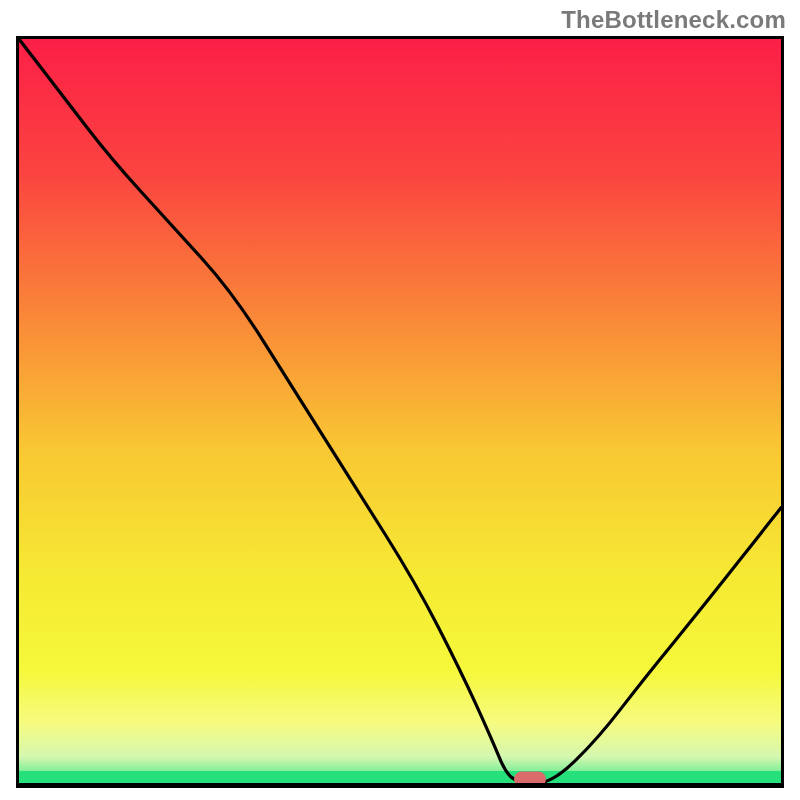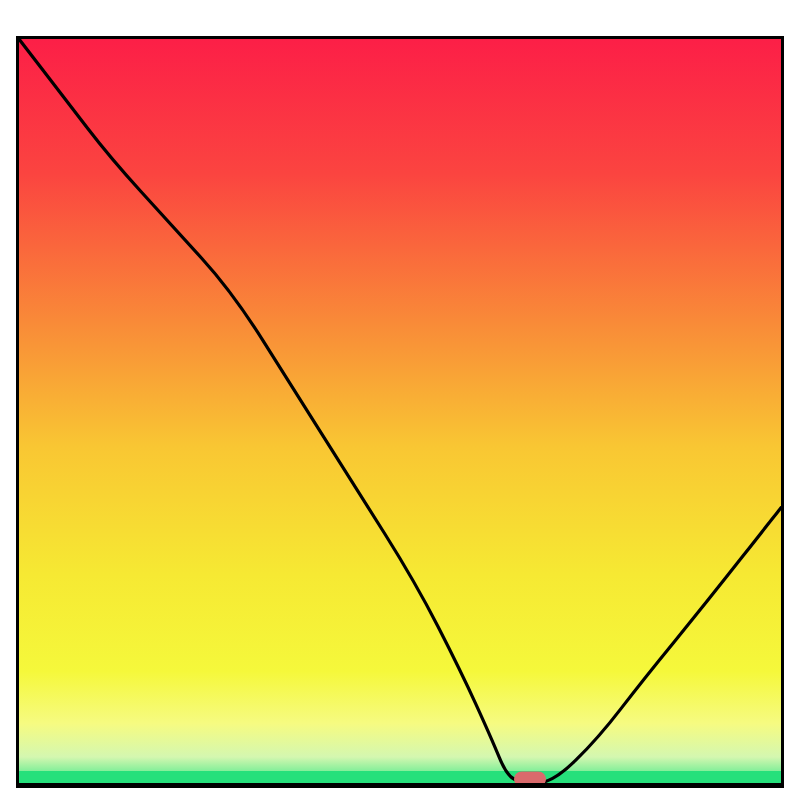--- a/index.html
+++ b/index.html
@@ -68,20 +68,21 @@
     border-radius: 8px;
     background: #da6a6c;
     transform: translate(-50%, -50%);
   }
 </style>
 </head>
 <body>
 
 <div class="chart-container">
 
+  <div class="attribution">TheBottleneck.com</div>
 
   <div class="plot-frame">
 
     <svg class="gradient-area" viewBox="0 0 762 744" preserveAspectRatio="none">
       <defs>
         <linearGradient id="heat" x1="0" y1="0" x2="0" y2="1">
             <stop offset="0%" stop-color="#fc1f47"></stop>
             <stop offset="18%" stop-color="#fb4440"></stop>
             <stop offset="38%" stop-color="#f98a38"></stop>
             <stop offset="55.00000000000001%" stop-color="#f9c733"></stop>

